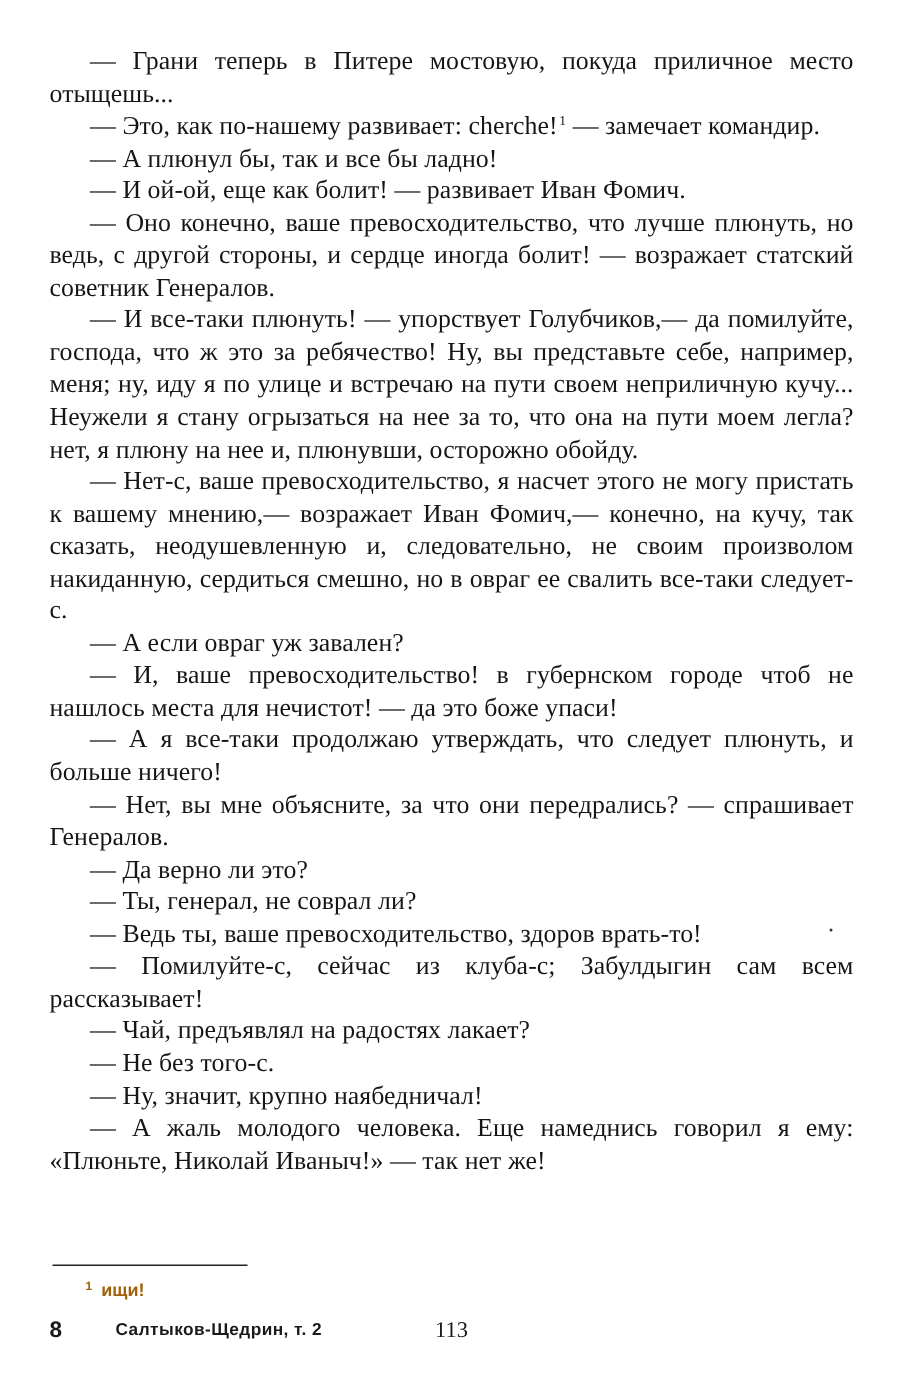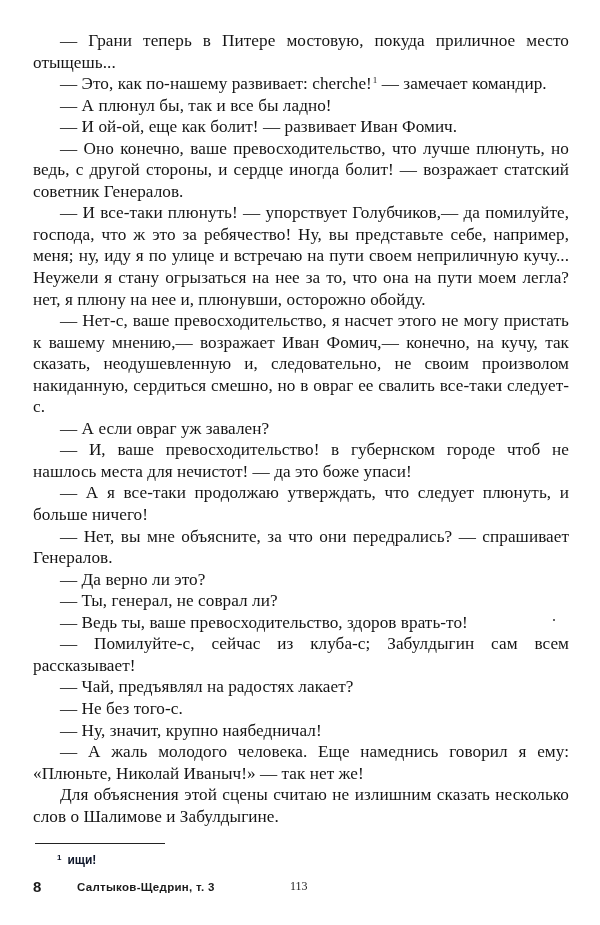--- a/index.html
+++ b/index.html
@@ -44,21 +44,21 @@
     height: 0;
     border-top: 1.3px solid #222;
   }
   .footnote {
     position: absolute;
     left: 57px;
     top: 853px;
     font-family: "Liberation Sans", "DejaVu Sans", sans-serif;
     font-size: 12px;
     font-weight: bold;
-    color: #0f172a;
+    color: #a16207;
   }
   .footnote .fnmark {
     font-size: 8px;
     vertical-align: 4px;
     margin-right: 6px;
     font-weight: bold;
   }
   .footer {
     position: absolute;
     top: 878px;
@@ -81,21 +81,21 @@
     top: 3px;
     font-size: 11.5px;
     font-weight: bold;
     letter-spacing: 0.3px;
   }
   .footer .page-number {
     position: absolute;
     left: 290px;
     top: 1px;
     font-family: "Liberation Serif", "DejaVu Serif", serif;
-    font-size: 12px;
+    font-size: 15px;
   }
   .stray-dot {
     position: absolute;
     left: 553px;
     top: 619px;
     width: 2px;
     height: 2px;
     background: #333;
     border-radius: 1px;
   }
@@ -116,28 +116,27 @@
   <p class="para">— А я все-таки продолжаю утверждать, что следует плю­нуть, и больше ничего!</p>
   <p class="para">— Нет, вы мне объясните, за что они передрались? — спра­шивает Генералов.</p>
   <p class="para">— Да верно ли это?</p>
   <p class="para">— Ты, генерал, не соврал ли?</p>
   <p class="para">— Ведь ты, ваше превосходительство, здоров врать-то!</p>
   <p class="para">— Помилуйте-с, сейчас из клуба-с; Забулдыгин сам всем рассказывает!</p>
   <p class="para">— Чай, предъявлял на радостях лакает?</p>
   <p class="para">— Не без того-с.</p>
   <p class="para">— Ну, значит, крупно наябедничал!</p>
   <p class="para">— А жаль молодого человека. Еще намеднись говорил я ему: «Плюньте, Николай Иваныч!» — так нет же!</p>
-  <p class="para">Для объяснения этой сцены считаю не излишним сказать несколько слов о Шалимове и Забулдыгине.</p>
 </div>
 
 <div class="stray-dot"></div>
 
 <div class="footnote-rule"></div>
 
 <div class="footnote">
   <span class="fnmark">1</span><span>ищи!</span>
 </div>
 
 <div class="footer">
   <span class="sig-num">8</span>
-  <span class="sig-title">Салтыков-Щедрин, т. 3</span>
+  <span class="sig-title">Салтыков-Щедрин, т. 2</span>
   <span class="page-number">113</span>
 </div>
 
 </body></html>

